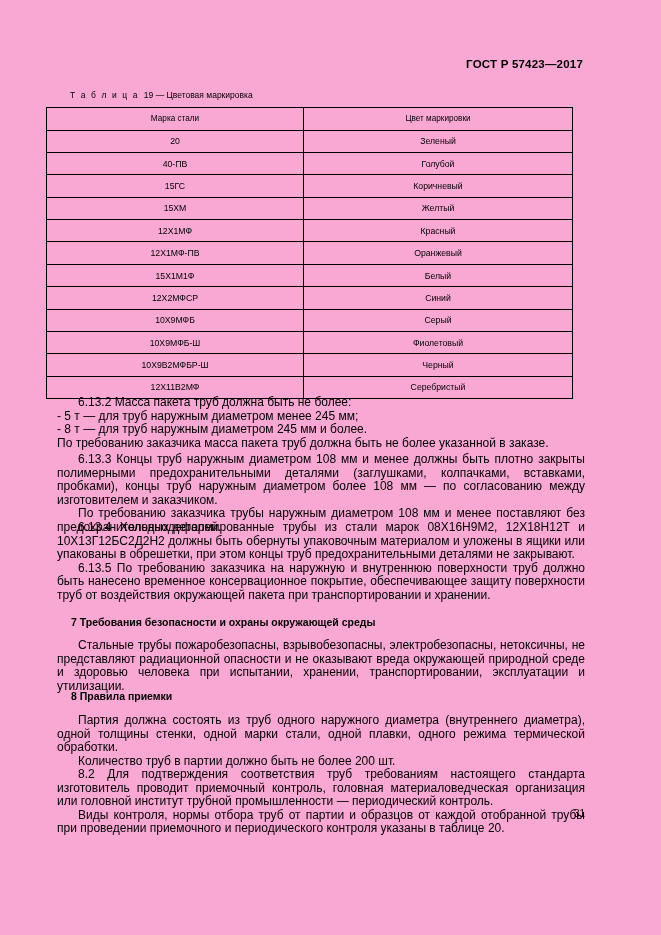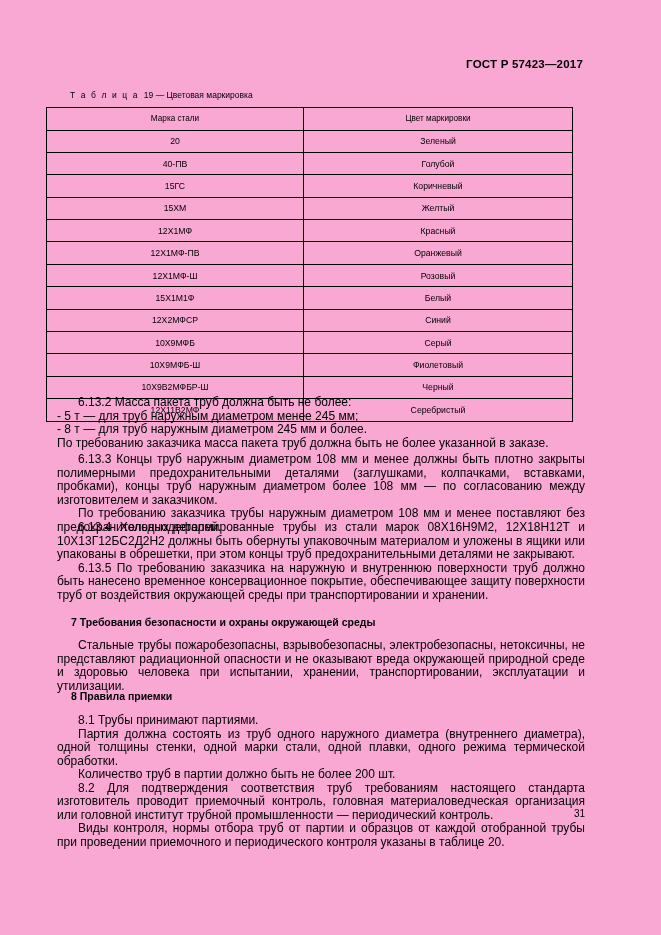--- a/index.html
+++ b/index.html
@@ -156,24 +156,20 @@
         </tr>
         <tr>
           <td class="outer-left">12Х1МФ</td>
           <td class="outer-right">Красный</td>
         </tr>
         <tr>
           <td class="outer-left">12Х1МФ-ПВ</td>
           <td class="outer-right">Оранжевый</td>
         </tr>
         <tr>
-          <td class="outer-left">12Х1МФ-Ш</td>
-          <td class="outer-right">Розовый</td>
-        </tr>
-        <tr>
           <td class="outer-left">15Х1М1Ф</td>
           <td class="outer-right">Белый</td>
         </tr>
         <tr>
           <td class="outer-left">12Х2МФСР</td>
           <td class="outer-right">Синий</td>
         </tr>
         <tr>
           <td class="outer-left">10Х9МФБ</td>
           <td class="outer-right">Серый</td>
@@ -200,33 +196,32 @@
     <p class="noind">По требованию заказчика масса пакета труб должна быть не более указанной в заказе.</p>
   </div>
 
   <div class="body-block" style="top: 453px;">
     <p class="ind">6.13.3  Концы труб наружным диаметром 108 мм и менее должны быть плотно закрыты полимерными предохранительными деталями (заглушками, колпачками, вставками, пробками), концы труб наружным диаметром более 108 мм — по согласованию между изготовителем и заказчиком.</p>
     <p class="ind">По требованию заказчика трубы наружным диаметром 108 мм и менее поставляют без предохранительных деталей.</p>
   </div>
 
   <div class="body-block" style="top: 521px;">
     <p class="ind">6.13.4 Холоднодеформированные трубы из стали марок 08Х16Н9М2, 12Х18Н12Т и 10Х13Г12БС2Д2Н2 должны быть обернуты упаковочным материалом и уложены в ящики или упакованы в обрешетки, при этом концы труб предохранительными деталями не закрывают.</p>
-    <p class="ind">6.13.5 По требованию заказчика на наружную и внутреннюю поверхности труб должно быть нанесено временное консервационное покрытие, обеспечивающее защиту поверхности труб от воздействия окружающей среды при транспортировании и хранении.</p>
+    <p class="ind">6.13.5 По требованию заказчика на наружную и внутреннюю поверхности труб должно быть нанесено временное консервационное покрытие, обеспечивающее защиту поверхности труб от воздействия окружающей пакета при транспортировании и хранении.</p>
   </div>
 
   <div class="section-heading" style="top: 616px;">7  Требования безопасности и охраны окружающей среды</div>
 
   <div class="body-block" style="top: 639px;">
     <p class="ind">Стальные трубы пожаробезопасны, взрывобезопасны, электробезопасны, нетоксичны, не представляют радиационной опасности и не оказывают вреда окружающей природной среде и здоровью человека при испытании, хранении, транспортировании, эксплуатации и утилизации.</p>
   </div>
 
   <div class="section-heading" style="top: 690px;">8  Правила приемки</div>
 
   <div class="body-block" style="top: 714px;">
-    <p class="ind">8.1  Трубы принимают партиями.</p>
     <p class="ind">Партия должна состоять из труб одного наружного диаметра (внутреннего диаметра), одной толщины стенки, одной марки стали, одной плавки, одного режима термической обработки.</p>
     <p class="ind">Количество труб в партии должно быть не более 200 шт.</p>
     <p class="ind">8.2  Для подтверждения соответствия труб требованиям настоящего стандарта изготовитель проводит приемочный контроль, головная материаловедческая организация или головной институт трубной промышленности — периодический контроль.</p>
     <p class="ind">Виды контроля, нормы отбора труб от партии и образцов от каждой отобранной трубы при проведении приемочного и периодического контроля указаны в таблице 20.</p>
   </div>
 
   <div class="page-number">31</div>
 
 </div>
 

